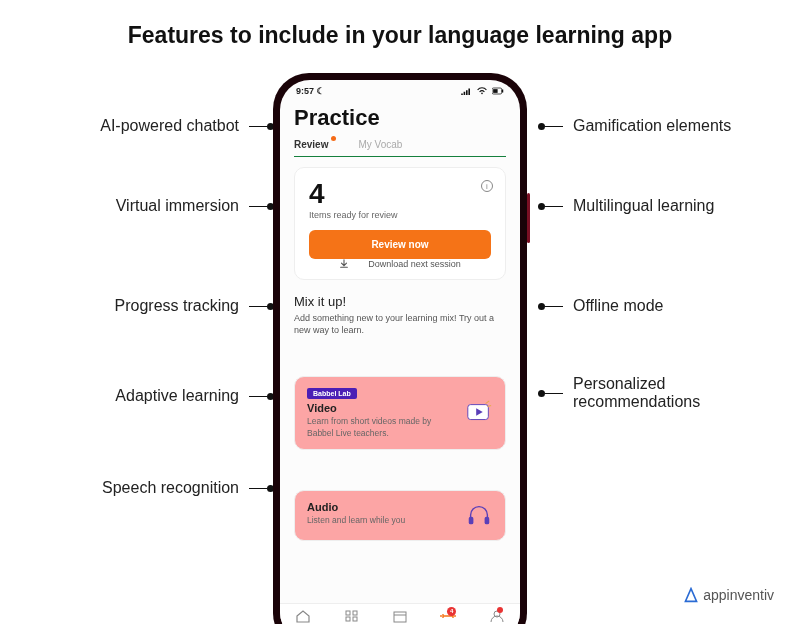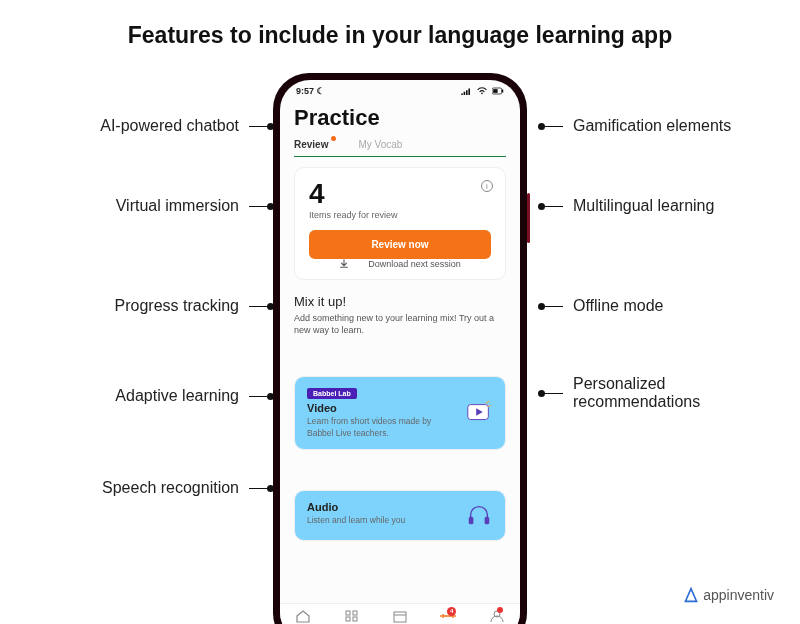--- a/index.html
+++ b/index.html
@@ -144,21 +144,21 @@
     color: #555;
     line-height: 1.35;
     margin-bottom: 10px;
   }
   .media-card {
     border: 1px solid #eee;
     border-radius: 10px;
     padding: 10px 12px 10px;
     margin-bottom: 8px;
     position: relative;
-    background: #7dd3fc;
+    background: #fca5a5;
     margin-top: 40px;
   }
   .lab-badge {
     display: inline-block;
     background: #4b1fb5;
     color: #fff;
     font-size: 7px;
     padding: 2px 6px;
     border-radius: 2px;
     font-weight: 600;

